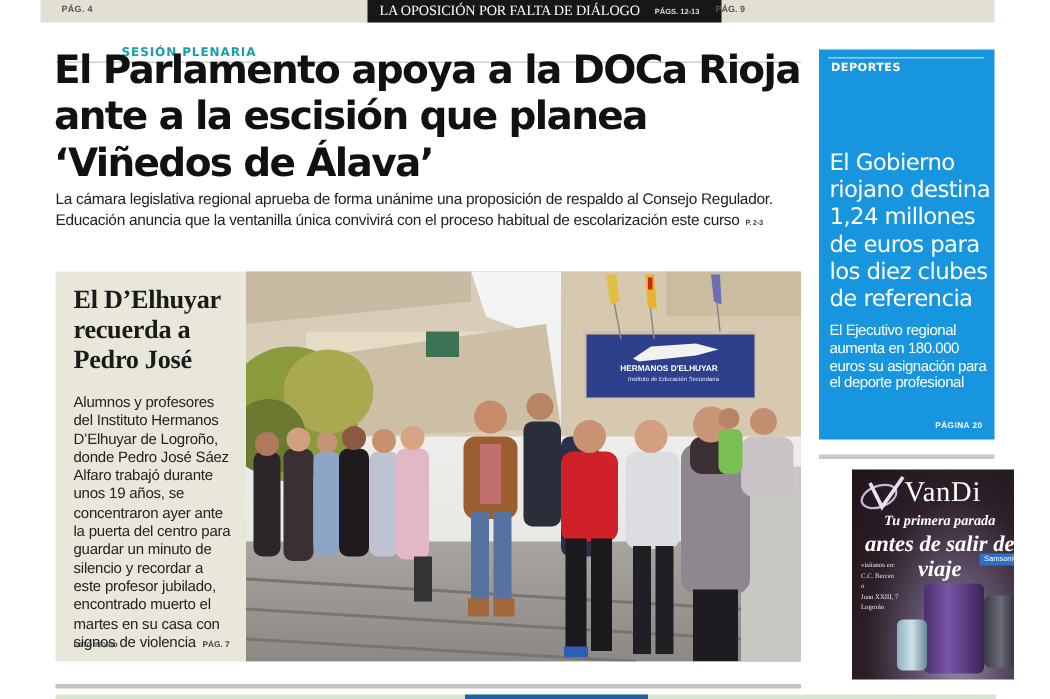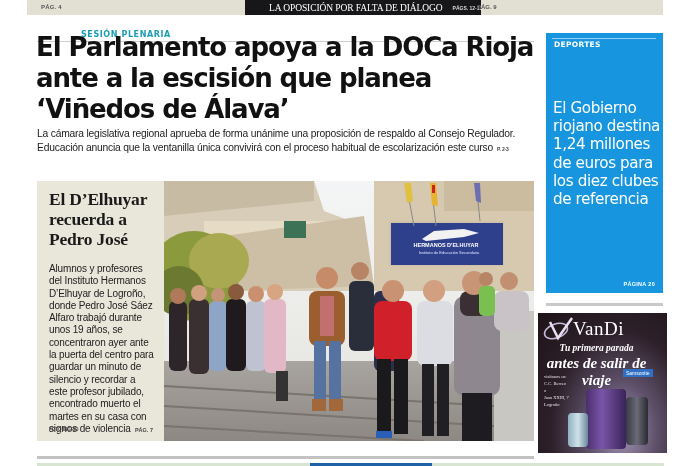--- a/index.html
+++ b/index.html
@@ -2,21 +2,21 @@
 <html><head>
 <meta charset="utf-8">
 <style>
   * { box-sizing: border-box; margin: 0; padding: 0; }
   html, body { width: 700px; height: 466px; overflow: hidden; background: #ffffff; }
   body { position: relative; font-family: "Liberation Sans", sans-serif; color: #1a1a1a; }
 
   
   .top-strip { position: absolute; left: 27px; top: 0; width: 636px; height: 15px; background: #e2dfd3; }
   .top-strip .pag-left { position: absolute; left: 14px; top: 4px; font-size: 6px; font-weight: bold; color: #555; font-family: "Liberation Sans", sans-serif; letter-spacing: 0.2px; }
-  .top-strip .black-banner { position: absolute; left: 218px; top: 0; width: 236px; height: 15px; background: #17171a; color: #fff; display: flex; align-items: center; padding-left: 24px; }
+  .top-strip .black-banner { position: absolute; left: 218px; top: 0; width: 236px; height: 15px; background: #17171a; color: #fff; display: flex; align-items: center; padding-left: 8px; }
   .black-banner .banner-title { font-family: "Liberation Serif", serif; font-size: 9.5px; letter-spacing: -0.1px; white-space: nowrap; }
   .black-banner .banner-pag { font-size: 5px; font-weight: bold; margin-left: 10px; color: #ddd; white-space: nowrap; }
   .top-strip .pag-right { position: absolute; left: 450px; top: 4px; font-size: 6px; font-weight: bold; color: #555; }
 
   
   .kicker { position: absolute; left: 37px; top: 30px; font-size: 8px; font-weight: bold; color: #1a9db0; letter-spacing: 0.6px; font-family: "DejaVu Sans", sans-serif; margin-left: 44px; }
   .kicker-rule { position: absolute; left: 37px; top: 41px; width: 497px; height: 1px; background: #cfcfcf; }
   .headline { position: absolute; left: 36px; top: 32px; width: 510px; font-family: "DejaVu Sans", sans-serif; font-weight: bold; font-size: 26px; line-height: 31px; letter-spacing: -1.1px; color: #111; }
   .subhead { position: absolute; left: 37px; top: 127px; width: 510px; font-family: "Liberation Sans", sans-serif; font-size: 10.3px; line-height: 14px; color: #222; letter-spacing: -0.2px; }
   .subhead .pref { font-size: 5px; font-weight: bold; margin-left: 4px; color: #444; }
@@ -39,21 +39,21 @@
   .sports { position: absolute; left: 546px; top: 33px; width: 117px; height: 260px; background: #1796df; color: #fff; padding: 0 0; }
   .sports .rule-top { position: absolute; left: 6px; top: 5px; width: 104px; height: 1px; background: rgba(255,255,255,0.55); }
   .sports-kicker { position: absolute; left: 8px; top: 7px; font-family: "DejaVu Sans", sans-serif; font-size: 7.5px; font-weight: bold; letter-spacing: 0.3px; }
   .sports-title { position: absolute; left: 7px; top: 22px; width: 110px; font-family: "DejaVu Sans", sans-serif; font-size: 15.2px; line-height: 18.2px; letter-spacing: -0.4px; margin-top: 44px; }
   .sports-body { position: absolute; left: 7px; top: 182px; width: 108px; font-family: "Liberation Sans", sans-serif; font-size: 10px; line-height: 11.8px; letter-spacing: -0.3px; }
   .sports-pag { position: absolute; right: 8px; top: 248px; font-size: 5.5px; font-weight: bold; letter-spacing: 0.3px; }
 
   .ad-rule { position: absolute; left: 546px; top: 303px; width: 117px; height: 3px; background: #c9c9c9; }
 
   
-  .ad { position: absolute; left: 538px; top: 313px; width: 129px; height: 140px; overflow: hidden;
+  .ad { position: absolute; left: 568px; top: 313px; width: 108px; height: 140px; overflow: hidden;
         background: radial-gradient(ellipse at 65% 85%, #a596b8 0%, #5d4f68 30%, #2d2029 60%, #1d1318 100%); color: #fff; }
   .ad-logo { position: absolute; left: 35px; top: 5px; font-family: "Liberation Serif", serif; font-size: 19px; letter-spacing: 0.5px; }
   .ad-swoosh { position: absolute; left: 4px; top: 3px; width: 34px; height: 26px; }
   .ad-tag1 { position: absolute; left: 0; top: 30px; width: 117px; text-align: center; font-family: "Liberation Serif", serif; font-style: italic; font-weight: bold; font-size: 9.5px; }
   .ad-tag2 { position: absolute; left: 0; top: 42px; width: 117px; text-align: center; font-family: "Liberation Serif", serif; font-style: italic; font-weight: bold; font-size: 15px; }
   .ad-brand { position: absolute; left: 85px; top: 56px; background: #2f6fc4; font-size: 5px; padding: 1px 3px; color: #fff; }
   .ad-addr { position: absolute; left: 6px; top: 60px; width: 50px; font-family: "Liberation Serif", serif; font-size: 4.5px; line-height: 7px; color: #e9e4ea; }
   .lug { position: absolute; border-radius: 4px; }
 </style>
 </head>
@@ -183,20 +183,21 @@
 
 <div class="bottom-rule"></div>
 <div class="bottom-strip">
     <div class="blue"></div>
   </div>
 
 <div class="sports">
   <div class="rule-top"></div>
   <div class="sports-kicker">DEPORTES</div>
   <div class="sports-title">El Gobierno riojano destina 1,24 millones de euros para los diez clubes de referencia</div>
+  <div class="sports-body">El Ejecutivo regional aumenta en 180.000 euros su asignación para el deporte profesional</div>
   <div class="sports-pag">PÁGINA 20</div>
 </div>
 
 <div class="ad-rule"></div>
 
 <div class="ad">
   <svg class="ad-swoosh" viewBox="0 0 34 26">
     <ellipse cx="14" cy="15" rx="12" ry="7" fill="none" stroke="#c8b8d8" stroke-width="1.5" transform="rotate(-20 14 15)"></ellipse>
     <path d="M8 6 L16 22 L30 2" fill="none" stroke="#e8e0f0" stroke-width="2.5"></path>
   </svg>

